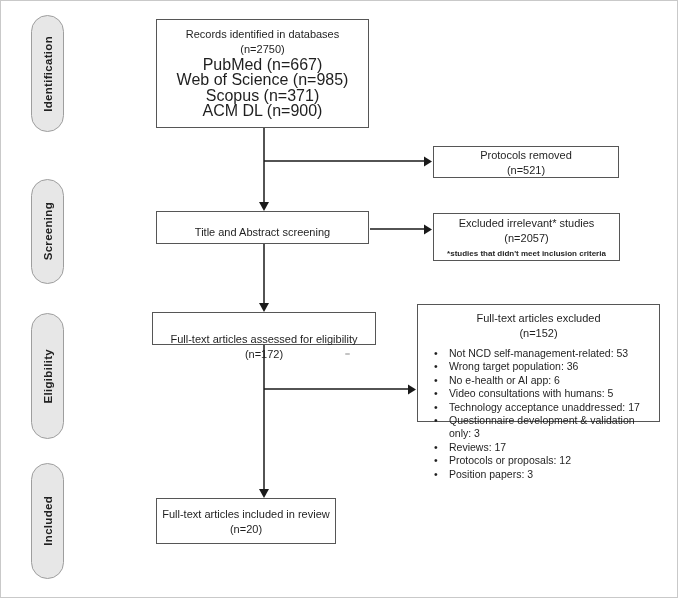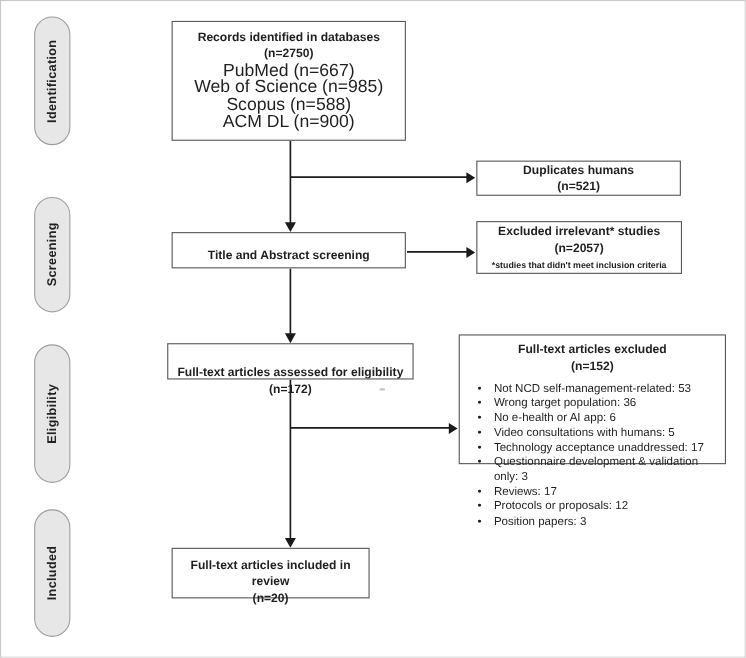--- a/index.html
+++ b/index.html
@@ -19,21 +19,21 @@
   }
   .stage span {
     writing-mode:vertical-rl; transform:rotate(180deg);
     font-weight:bold; font-size:11.5px; letter-spacing:.3px; color:#222;
   }
   
   .fbox {
     position:absolute; background:#fff; border:1px solid #565656;
     box-sizing:border-box; text-align:center;
   }
-  .bt  { font-weight:bold; font-size:11px; line-height:15px; }
+  .bt  { font-weight:normal; font-size:11px; line-height:15px; }
   .src { font-size:16px; line-height:15.3px; }
   .foot{ font-weight:bold; font-size:8px; line-height:10px; margin-top:3px; }
   .reasons { margin:6px 0 0; padding:0; list-style:none; text-align:left; }
   .reasons li {
     position:relative; font-size:10.5px; line-height:13.4px;
     padding-left:31px; margin:0;
   }
   .reasons li::before {
     content:"\2022"; position:absolute; left:16px; top:0; font-size:10.5px;
   }
@@ -76,34 +76,34 @@
       <line x1="263" y1="388" x2="408" y2="388"></line>
       <polygon points="407,383.5 407,393.5 415,388.5" stroke="none"></polygon>
     </g>
   </svg>
 
   <div class="fbox" style="left:155px;top:18px;width:213px;height:109px;padding-top:7px;">
     <div class="bt">Records identified in databases</div>
     <div class="bt">(n=2750)</div>
     <div class="src">PubMed (n=667)</div>
     <div class="src">Web of Science (n=985)</div>
-    <div class="src">Scopus (n=588)</div>
+    <div class="src">Scopus (n=371)</div>
     <div class="src">ACM DL (n=900)</div>
   </div>
 
   <div class="fbox" style="left:432px;top:145px;width:186px;height:32px;padding-top:1px;">
-    <div class="bt">Duplicates humans</div>
+    <div class="bt">Protocols removed</div>
     <div class="bt">(n=521)</div>
   </div>
 
   <div class="fbox" style="left:155px;top:210px;width:213px;height:33px;padding-top:13px;">
     <div class="bt">Title and Abstract screening</div>
   </div>
 
-  <div class="fbox" style="left:432px;top:200px;width:187px;height:48px;padding-top:2px;">
+  <div class="fbox" style="left:432px;top:212px;width:187px;height:48px;padding-top:2px;">
     <div class="bt">Excluded irrelevant* studies</div>
     <div class="bt">(n=2057)</div>
     <div class="foot">*studies that didn't meet inclusion criteria</div>
   </div>
 
   <div class="fbox" style="left:151px;top:311px;width:224px;height:33px;padding-top:19px;">
     <div class="bt">Full-text articles assessed for eligibility</div>
     <div class="bt">(n=172)</div>
   </div>
 

